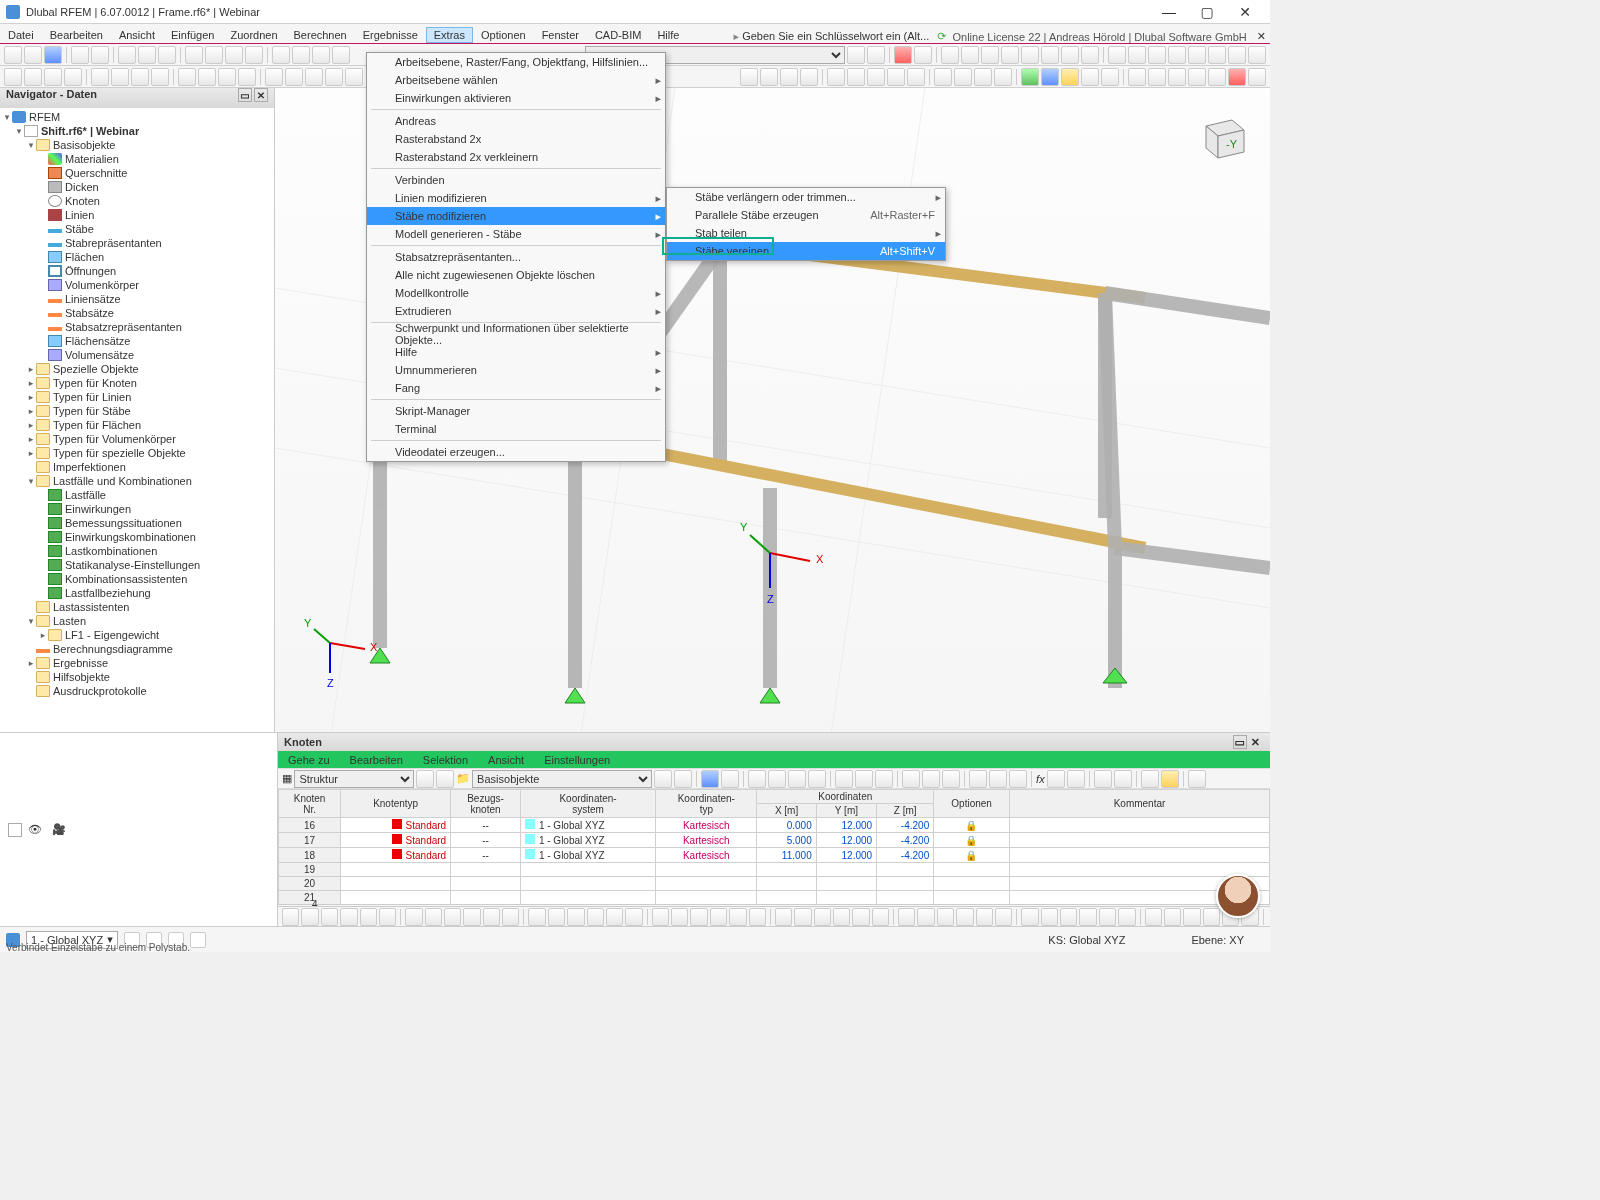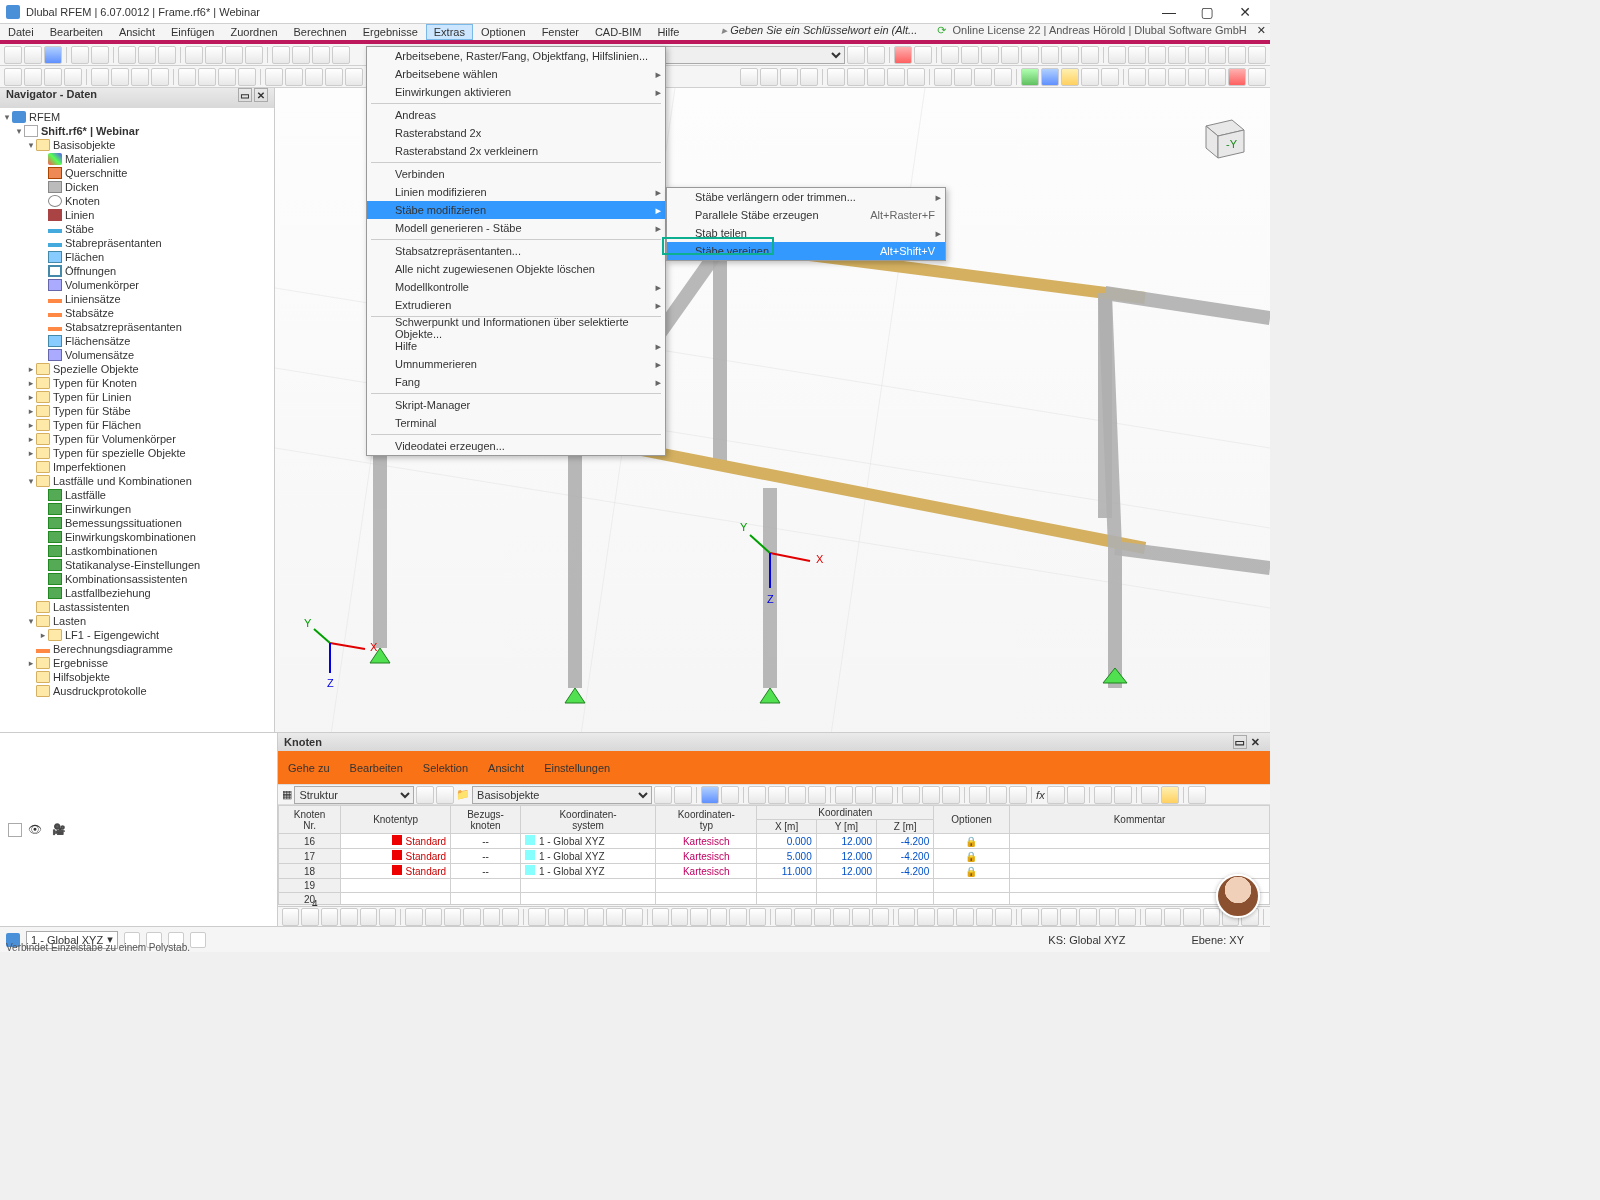--- a/index.html
+++ b/index.html
@@ -1,24 +1,24 @@
 <!DOCTYPE html>
 <html><head>
 <meta charset="utf-8">
 <style>
 *{box-sizing:border-box;margin:0;padding:0;font-family:"Segoe UI",Tahoma,sans-serif;font-size:11px;color:#333}
 body{background:#f0f0f0;width:1270px;height:952px;overflow:hidden;position:relative}
 .titlebar{height:24px;background:#fff;display:flex;align-items:center;padding:0 6px;border-bottom:1px solid #d0d0d0}
 .titlebar .app-icon{width:14px;height:14px;background:#4a90d9;border-radius:2px;margin-right:6px}
 .titlebar .spacer{flex:1}
 .titlebar .winbtn{width:38px;height:22px;display:flex;align-items:center;justify-content:center;font-size:14px}
-.menubar{height:20px;background:#f5f5f5;display:flex;align-items:flex-start;border-bottom:4px solid #be185d;position:relative}
+.menubar{height:20px;background:#f5f5f5;display:flex;align-items:flex-end;border-bottom:1px solid #be185d;position:relative}
 .menubar .mi{padding:2px 8px;cursor:default}
 .menubar .mi.open{background:#cde6ff;border:1px solid #7ab8e8;padding:1px 7px}
-.menubar .keyword{margin-left:auto;font-style:italic;color:#888;padding-right:20px}
+.menubar .keyword{margin-left:auto;color:#888;padding-right:8px}
 .menubar .lic{color:#555;padding:0 6px}
 .toolbar{height:22px;background:#f5f5f5;border-bottom:1px solid #d0d0d0;display:flex;align-items:center;gap:2px;padding:0 4px}
 .tbtn{width:18px;height:18px;background:linear-gradient(#fff,#e8e8e8);border:1px solid #ccc;border-radius:2px}
 .tbtn.red{background:linear-gradient(#ffb0b0,#ff6060)}
 .tbtn.blue{background:linear-gradient(#b0d0ff,#6090ff)}
 .tbtn.green{background:linear-gradient(#b0ffb0,#60c060)}
 .tbtn.yellow{background:linear-gradient(#fff0b0,#ffd060)}
 .tsep{width:1px;height:16px;background:#ccc;margin:0 2px}
 .mainrow{display:flex;height:688px}
 .navigator{width:275px;background:#fff;border-right:1px solid #ccc;display:flex;flex-direction:column}
@@ -40,37 +40,37 @@
 .ticon.line{background:linear-gradient(90deg,#a44,#a44)}
 .ticon.member{background:#4ad;height:4px;margin-top:4px}
 .ticon.surf{background:#8cf;border:1px solid #48a}
 .ticon.open{background:#fff;border:2px solid #48a}
 .ticon.solid{background:#aaf;border:1px solid #66a}
 .ticon.set{background:#f84;height:4px;margin-top:4px}
 .ticon.load{background:#5a5;border:1px solid #282}
 .viewport{flex:1;background:#fafafa;position:relative;overflow:hidden}
 .viewport svg{width:100%;height:100%}
 .dropdown{position:absolute;background:#f8f8f8;border:1px solid #999;box-shadow:2px 2px 6px rgba(0,0,0,.25);z-index:100}
-.dd1{left:366px;top:46px;width:300px}
+.dd1{left:366px;top:52px;width:300px}
 .dd2{left:666px;top:187px;width:280px}
 .drow{display:flex;align-items:center;height:18px;padding:0 4px}
 .drow:hover,.drow.hl{background:#3399ff;color:#fff}
 .drow .dicon{width:18px;height:16px;margin-right:6px;display:flex;align-items:center;justify-content:center}
 .drow .dlabel{flex:1}
 .drow .darrow{width:10px;text-align:right;color:#666}
 .drow.hl .darrow{color:#fff}
 .drow .dshort{color:#666;padding-right:6px}
 .drow.hl .dshort{color:#fff}
 .dsep{height:1px;background:#ccc;margin:2px 4px}
 .highlight{position:absolute;border:2px solid #0cb090;left:662px;top:237px;width:112px;height:18px;z-index:101;pointer-events:none}
 .axiswidget{position:absolute;right:20px;top:20px;width:56px;height:56px}
 .botpanel{position:absolute;left:278px;right:0;top:732px;bottom:26px;background:#fff;border-top:1px solid #ccc;display:flex;flex-direction:column}
 .bphdr{height:18px;background:linear-gradient(#eaeaea,#d8d8d8);display:flex;align-items:center;padding:0 6px;font-weight:bold;color:#666}
 .bphdr .sp{flex:1}
-.bpmenu{height:34px;background:#f97316;border-bottom:1px solid #ddd;display:flex;align-items:center}
+.bpmenu{height:18px;background:#22c55e;border-bottom:1px solid #ddd;display:flex;align-items:center}
 .bpmenu .mi{padding:1px 10px}
 .bptool{height:20px;background:#f5f5f5;border-bottom:1px solid #ddd;display:flex;align-items:center;gap:2px;padding:0 4px}
 .bptool select,.bptool input{font-size:11px;height:18px;border:1px solid #aaa}
 .grid{flex:1;overflow:auto}
 .grid table{border-collapse:collapse;width:100%}
 .grid th,.grid td{border:1px solid #d0d0d0;padding:1px 4px;height:14px;font-size:10px;text-align:center;background:#fff}
 .grid th{background:#f0f0f0;font-weight:normal}
 .grid td.rh{background:#f0f0f0}
 .grid td.num{text-align:right;color:#0050c8}
 .grid td.txt{text-align:left}

